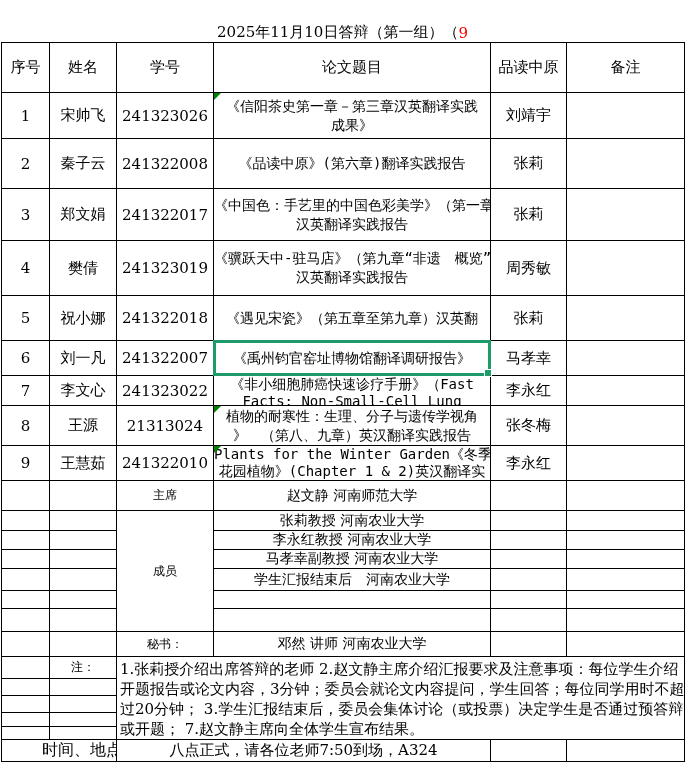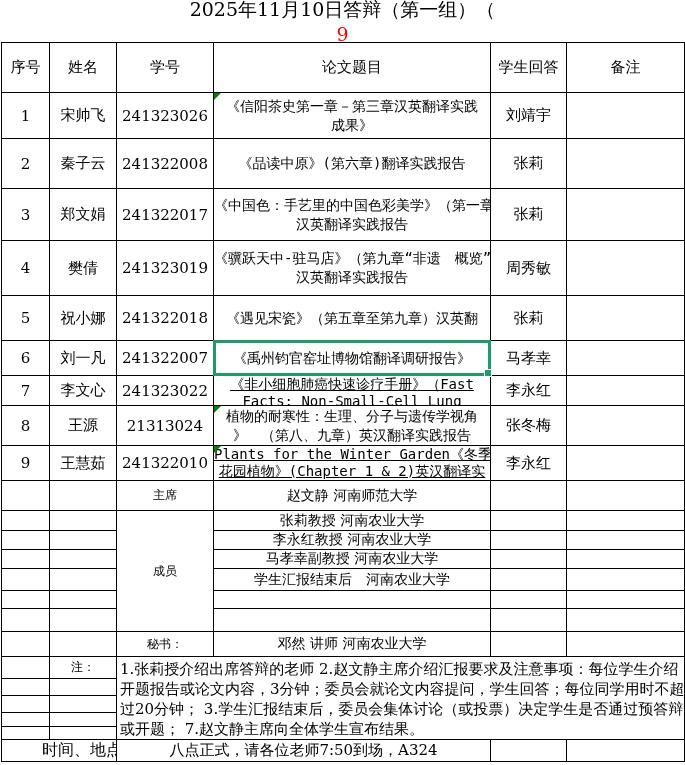--- a/index.html
+++ b/index.html
@@ -7,24 +7,23 @@
     position:relative;
     width:685px;height:765px;
     background:#fff;
     font-family:"DejaVu Serif","Liberation Serif",serif;
     color:#000;
     overflow:hidden;
     box-sizing:border-box;
   }
   .doc-title{
     height:42px;
-    display:flex;align-items:center;justify-content:center;
-    font-size:19px;
-    white-space:pre;
-    flex-direction:column;
+    display:flex;align-items:flex-end;justify-content:center;
+    font-size:15px;
+    white-space:pre;
   }
   .doc-title .red{color:var(--accent-red,#FF0000);}
   table{
     border-collapse:collapse;
     table-layout:fixed;
     width:683px;
     margin-left:1px;
   }
   td,th{
     border:1px solid #000;
@@ -43,21 +42,20 @@
     font-family:"DejaVu Sans Mono","DejaVu Serif","Liberation Mono",serif;
     position:relative;
   }
   .num-cell,.sid-cell{font-family:"DejaVu Serif","Liberation Serif",serif;font-size:15px;}
   .clip-top{vertical-align:top;}
   .clipbox{
     overflow:hidden;
     white-space:pre;
     line-height:17px;
     text-align:center;
-    text-decoration:underline;
   }
   
   .tri{
     position:absolute;top:0;left:0;
     width:7px;height:7px;
     background:var(--comment-green,#008000);
     clip-path:polygon(0 0,100% 0,0 100%);
     pointer-events:none;
   }
   
@@ -109,21 +107,21 @@
         <col style="width:76px">
         <col style="width:118px">
     </colgroup>
 
     <tbody>
         <tr style="height:50px">
       <th>序号</th>
       <th>姓名</th>
       <th>学号</th>
       <th>论文题目</th>
-      <th>学生回答</th>
+      <th>品读中原</th>
       <th>备注</th>
     </tr>
 
     <tr style="height:46px">
       <td class="num-cell">1</td>
       <td>宋帅飞</td>
       <td class="sid-cell">241323026</td>
       <td class="title-cell"><div class="tri"></div><span style="white-space:pre">《信阳茶史第一章－第三章汉英翻译实践
 成果》</span></td>
       <td>刘靖宇</td>

